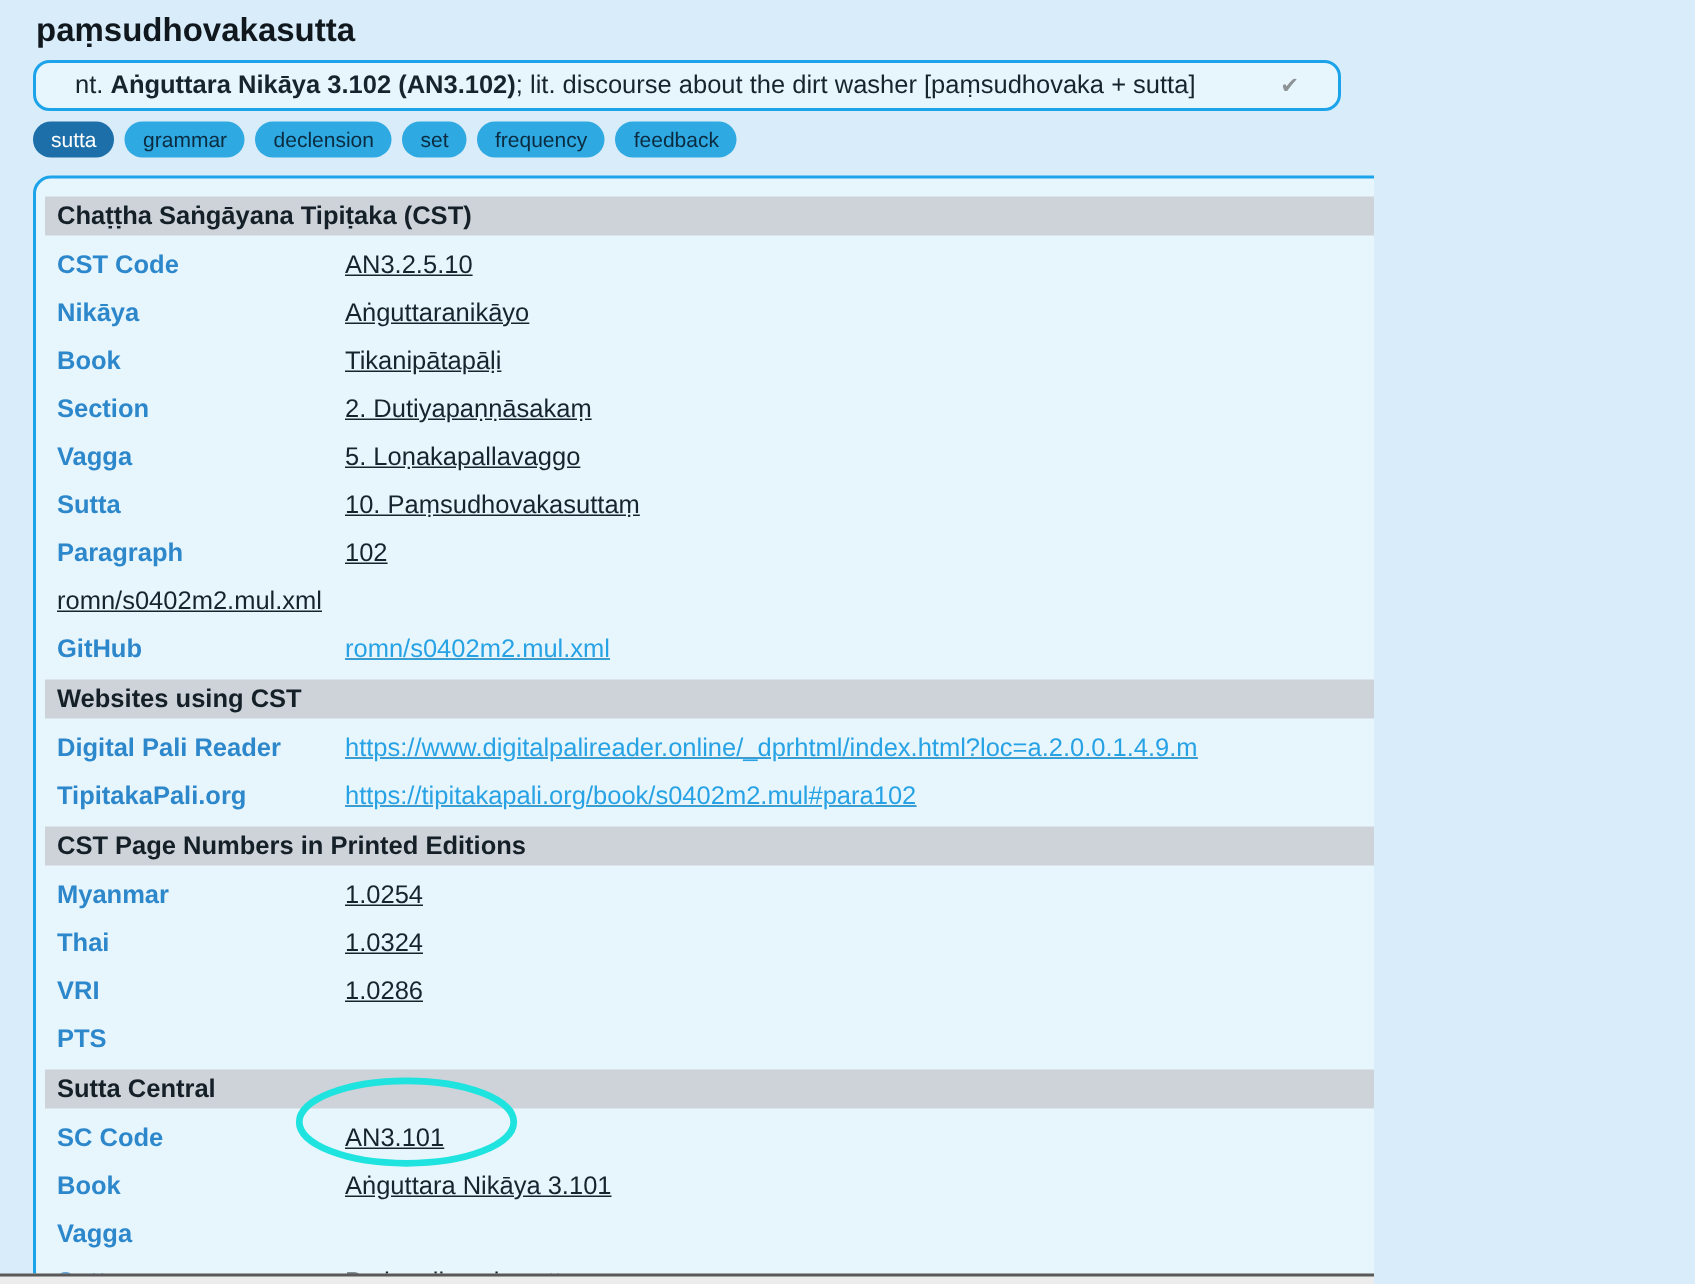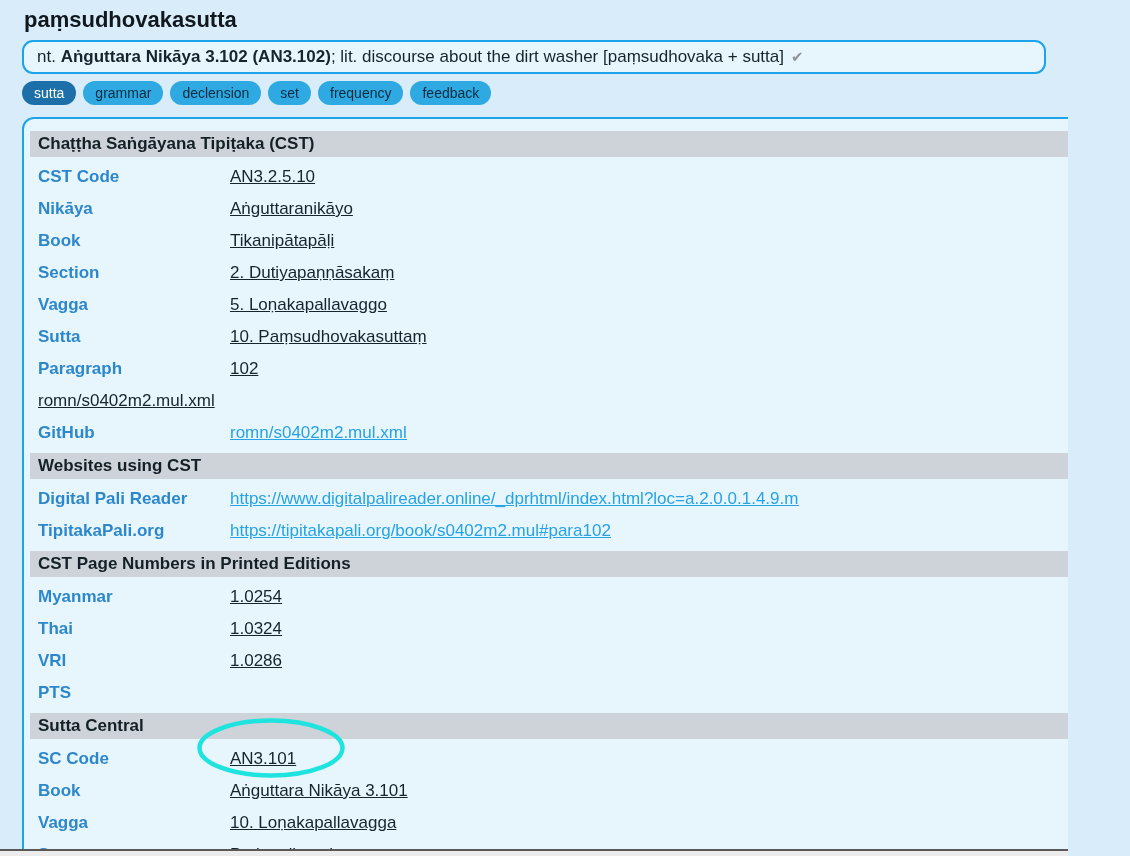--- a/index.html
+++ b/index.html
@@ -3,38 +3,38 @@
 <meta charset="utf-8">
 <style>
   * { margin: 0; padding: 0; box-sizing: border-box; }
   html, body {
     width: 1130px; height: 856px;
     overflow: hidden;
     font-family: "Liberation Sans", "DejaVu Sans", sans-serif;
     background: #d9ecf9;
     color: #16242e;
   }
-  .page { position: relative; width: 1068px; height: 856px; overflow: hidden; }
+  .page { position: relative; width: 916px; height: 856px; overflow: hidden; }
 
   .headword {
     margin: 6px 0 0 24px;
     font-size: 22px; line-height: 28px; font-weight: 700;
     color: #10181e;
   }
 
   .summary-box {
     margin: 6px 22px 0 22px;
     height: 34px;
     border: 2px solid #1ca3ea;
     border-radius: 11px;
     background: #e7f5fd;
     display: flex; align-items: center;
-    padding: 0 13px;
+    padding: 0 26px;
     font-size: 17px;
-    white-space: nowrap; overflow: hidden;
+    white-space: nowrap; overflow: hidden; justify-content: space-between;
   }
   .summary-box b { font-weight: 700; }
   .check { color: #8e9398; margin-left: 7px; font-size: 15px; }
 
   .tabs {
     margin: 7px 22px 0 22px;
     display: flex; gap: 7px; align-items: center;
   }
   .tab {
     height: 24px;
@@ -188,21 +188,20 @@
     <div class="row">
       <div class="lbl">SC Code</div>
       <div class="val">AN3.101</div>
     </div>
     <div class="row">
       <div class="lbl">Book</div>
       <div class="val">Aṅguttara Nikāya 3.101</div>
     </div>
     <div class="row">
       <div class="lbl">Vagga</div>
-      <div class="val">10. Loṇakapallavagga</div>
     </div>
     <div class="row">
       <div class="lbl">Sutta</div>
       <div class="val">Paṁsudhovakasutta</div>
     </div>
 
   </div>
 
   <svg class="annotation-ellipse" width="150" height="63" viewBox="0 0 150 63">
     <ellipse cx="75" cy="31" rx="71.5" ry="27.5" fill="none" stroke="#1fe3de" stroke-width="4.5"></ellipse>

